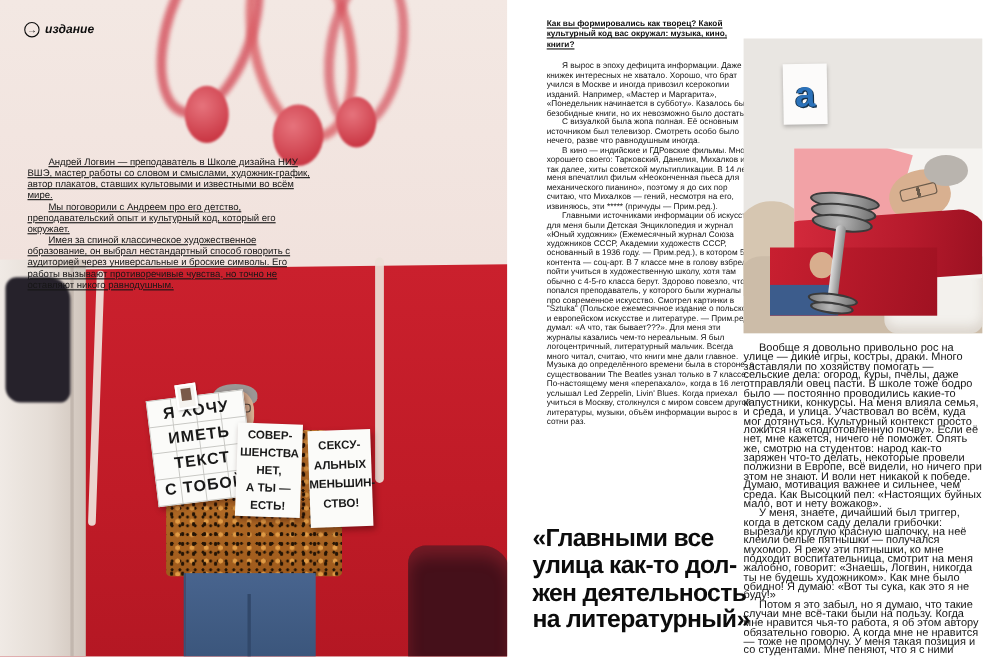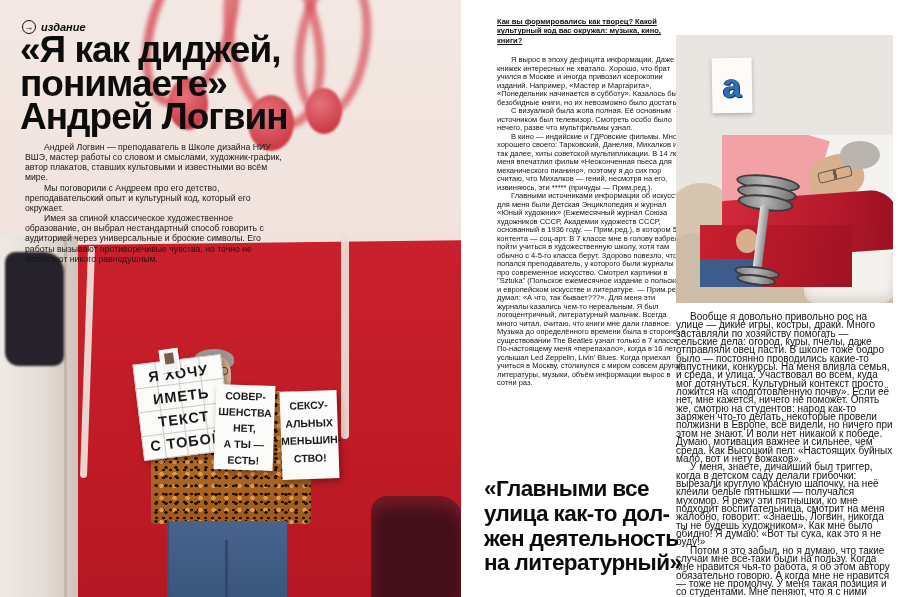--- a/index.html
+++ b/index.html
@@ -71,21 +71,21 @@
   
   .kicker { position:absolute; left:22px; top:20px; display:flex; align-items:center; gap:5px;
     font-style:italic; font-weight:bold; font-size:11px; z-index:6; color:#0d0d0d; }
   .arr-circle { width:14px; height:14px; border:1.6px solid #0d0d0d; border-radius:50%; display:flex;
     align-items:center; justify-content:center; font-size:9px; font-style:normal; font-weight:bold; }
   .title { position:absolute; left:20px; top:33px; font-size:37px; line-height:33.5px; font-weight:bold;
     letter-spacing:-1px; color:#0c0c0c; z-index:6; }
   .title span { display:block; }
   .intro { position:absolute; left:25px; top:142px; width:258px; font-size:8.7px; line-height:10.15px;
     color:#161616; z-index:6; }
-  .intro p { margin:0; text-indent:19px; }
+  .intro p { margin:0; text-indent:19px;text-decoration:underline; }
 
   
   .col1 { position:absolute; left:497px; top:17px; width:191px; }
   .q { font-weight:bold; text-decoration:underline; font-size:7.5px; line-height:9.4px; color:#0e0e0e; margin:0 0 11px 0; }
   .bodytext p { margin:0; font-size:7.5px; line-height:8.5px; color:#131313; text-indent:14px; }
   .col2 { position:absolute; left:676px; top:313px; width:217px; }
   .col2 .q { margin-bottom:7px; }
   .col2 .bodytext p { line-height:8.35px; font-size:10px; }
   .quote { position:absolute; left:484px; top:477px; width:210px; font-size:22.5px; line-height:24.8px;
     font-weight:bold; letter-spacing:-0.6px; color:#0c0c0c; }
@@ -182,37 +182,32 @@
       <span class="sl">МЕНЬШИН-</span>
       <span class="sl">СТВО!</span>
     </div>
   </div>
 
   <div class="kicker">
     <span class="arr-circle">→</span>
     <span>издание</span>
   </div>
 
-  <h1 class="title" style="margin:0;">
-    <span>«Я как диджей,</span>
-    <span>понимаете»</span>
-    <span>Андрей Логвин</span>
-  </h1>
 
   <div class="intro">
     <p>Андрей Логвин — преподаватель в Школе дизайна НИУ ВШЭ, мастер работы со словом и смыслами, художник-график, автор плакатов, ставших культовыми и известными во всём мире.</p>
     <p>Мы поговорили с Андреем про его детство, преподавательский опыт и культурный код, который его окружает.</p>
     <p>Имея за спиной классическое художественное образование, он выбрал нестандартный способ говорить с аудиторией через универсальные и броские символы. Его работы вызывают противоречивые чувства, но точно не оставляют никого равнодушным.</p>
   </div>
 
   <div class="col1">
     <p class="q">Как вы формировались как творец? Какой культурный код вас окружал: музыка, кино, книги?</p>
     <div class="bodytext">
       <p>Я вырос в эпоху дефицита информации. Даже книжек интересных не хватало. Хорошо, что брат учился в Москве и иногда привозил ксерокопии изданий. Например, «Мастер и Маргарита», «Понедельник начинается в субботу». Казалось бы, безобидные книги, но их невозможно было достать.</p>
-      <p>С визуалкой была жопа полная. Её основным источником был телевизор. Смотреть особо было нечего, разве что мультфильмы узнал.</p>
+      <p>С визуалкой была жопа полная. Её основным источником был телевизор. Смотреть особо было нечего, разве что равнодушным иногда.</p>
       <p>В кино — индийские и ГДРовские фильмы. Много хорошего своего: Тарковский, Данелия, Михалков и так далее, хиты советской мультипликации. В 14 лет меня впечатлил фильм «Неоконченная пьеса для механического пианино», поэтому я до сих пор считаю, что Михалков — гений, несмотря на его, извиняюсь, эти ***** (причуды — Прим.ред.).</p>
       <p>Главными источниками информации об искусстве для меня были Детская Энциклопедия и журнал «Юный художник» (Ежемесячный журнал Союза художников СССР, Академии художеств СССР, основанный в 1936 году. — Прим.ред.), в котором 50% контента — соц-арт. В 7 классе мне в голову взбрело пойти учиться в художественную школу, хотя там обычно с 4-5-го класса берут. Здорово повезло, что попался преподаватель, у которого были журналы про современное искусство. Смотрел картинки в "Sztuka" (Польское ежемесячное издание о польском и европейском искусстве и литературе. — Прим.ред.), думал: «А что, так бывает???». Для меня эти журналы казались чем-то нереальным. Я был логоцентричный, литературный мальчик. Всегда много читал, считаю, что книги мне дали главное. Музыка до определённого времени была в стороне, о существовании The Beatles узнал только в 7 классе. По-настоящему меня «перепахало», когда в 16 лет услышал Led Zeppelin, Livin' Blues. Когда приехал учиться в Москву, столкнулся с миром совсем другой литературы, музыки, объём информации вырос в сотни раз.</p>
     </div>
   </div>
 
   <div class="quote">
     <span>«Главными все</span>
     <span>улица как-то дол-</span>
     <span>жен деятельность</span>
     <span>на литературный»</span>

